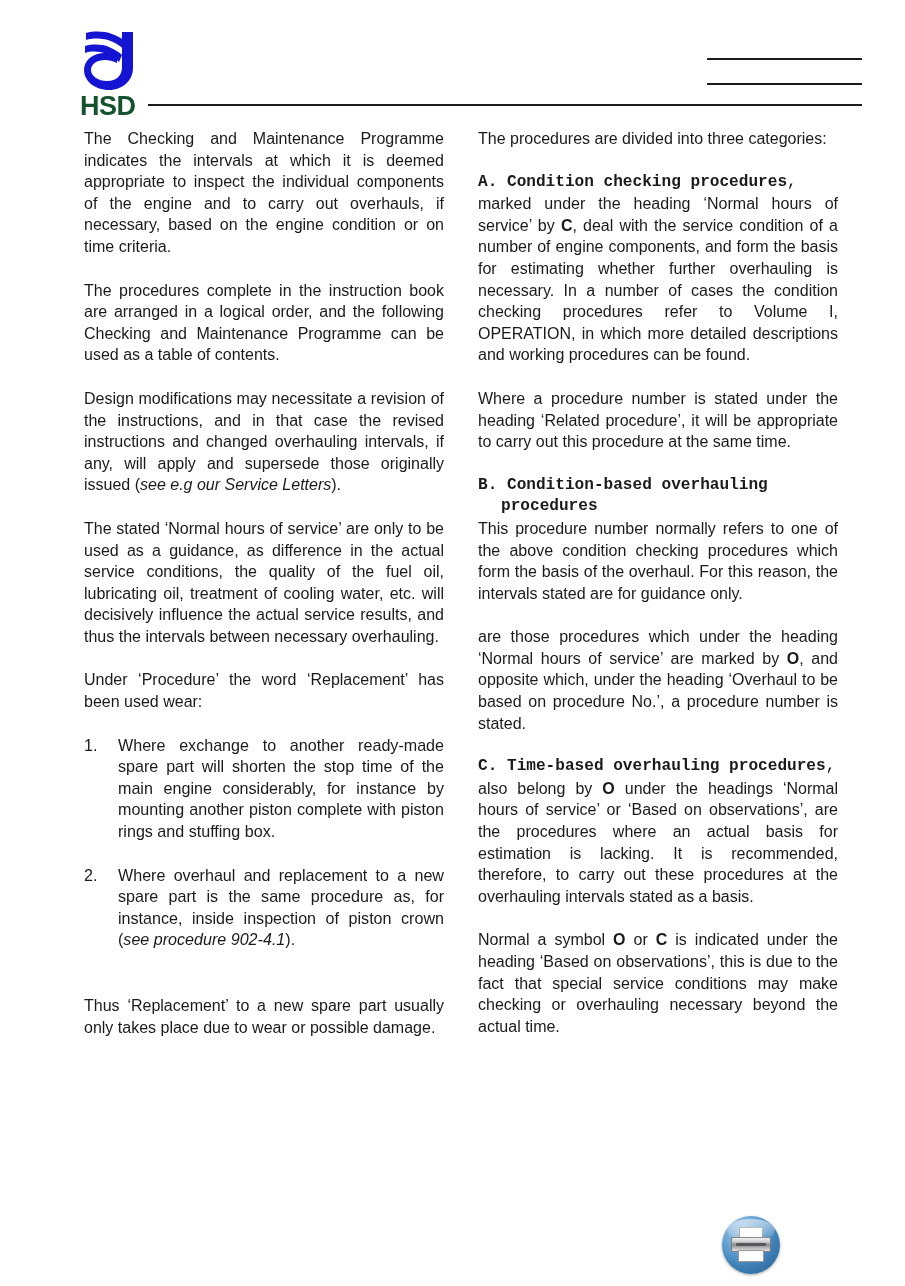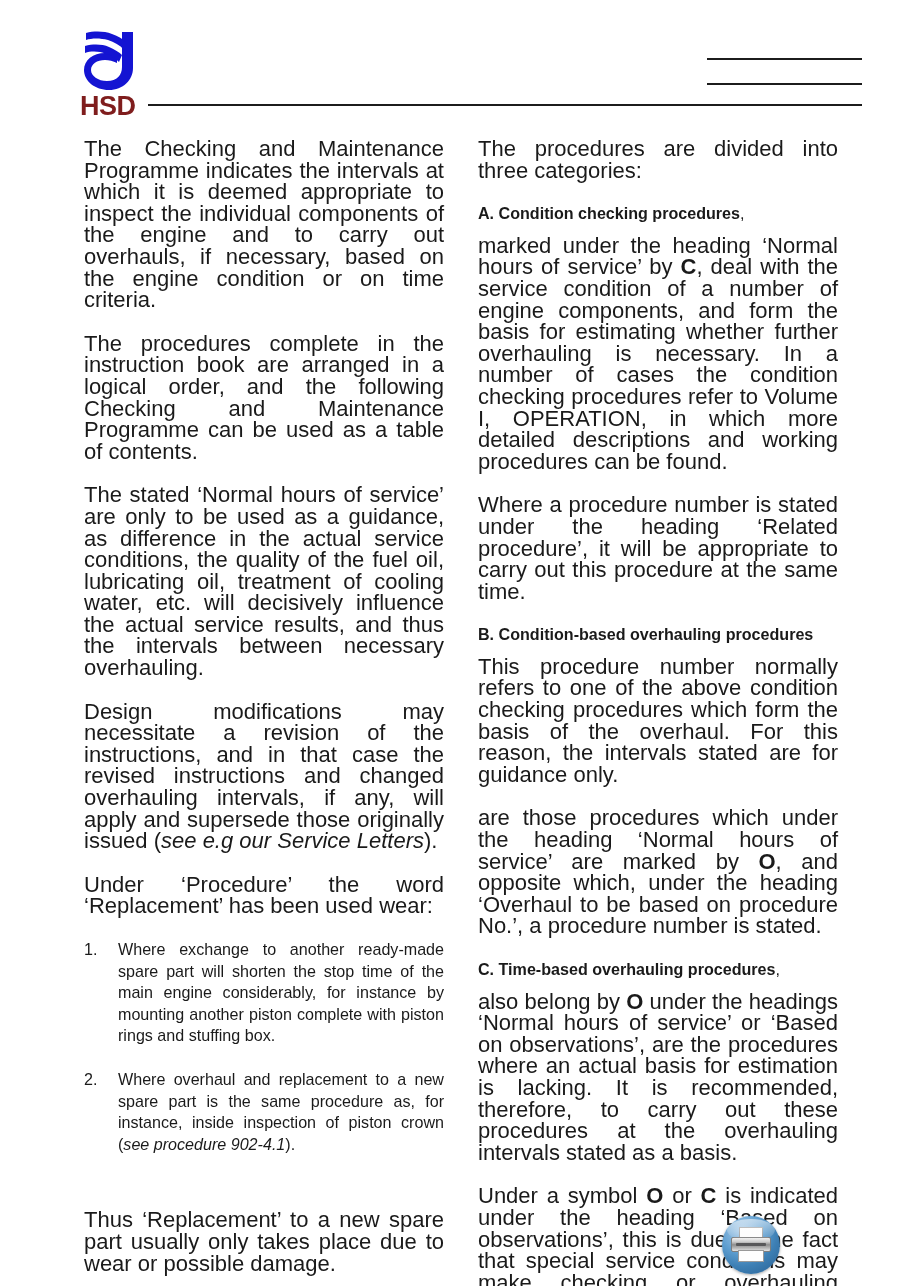--- a/index.html
+++ b/index.html
@@ -39,21 +39,21 @@
     height: 62px;
     display: block;
   }
   .logo-text {
     display: block;
     margin-top: 1px;
     font-family: "Liberation Sans", sans-serif;
     font-weight: bold;
     font-size: 27px;
     letter-spacing: -0.5px;
-    color: #7f1d1d;
+    color: #14532d;
     line-height: 1;
   }
   .rule-short {
     position: absolute;
     height: 0;
     border-top: 2px solid #1c1c1c;
   }
   .rule-short.one { left: 707px; top: 58px; width: 155px; }
   .rule-short.two { left: 707px; top: 83px; width: 155px; }
   .rule-main {
@@ -74,36 +74,37 @@
   }
   .col {
     position: absolute;
     top: 0;
     width: 360px;
   }
   .col-left  { left: 84px; }
   .col-right { left: 478px; }
 
   p.body {
-    margin: 10px 0 22px 0;
-    font-size: 22px;
+    margin: 0 0 22px 0;
+    font-size: 16px;
     line-height: 21.6px;
     text-align: justify;
     text-justify: inter-word;
     hyphens: none;
     word-spacing: 0px;
   }
   p.body.last { margin-bottom: 0; }
 
   h3.section {
     margin: 0 0 0 0;
     font-size: 16.1px;
     line-height: 21.6px;
     font-weight: bold;
     text-align: left;
+    font-family: Liberation Mono, monospace;
   }
   h3.section .tail { font-weight: normal; }
   h3.section.hanging {
     padding-left: 23px;
     text-indent: -23px;
   }
   .after-head { margin-top: 0; }
 
   ol.numlist {
     margin: 0 0 22px 0;
@@ -218,23 +219,23 @@
   </div>
 
   <div class="columns">
 
     <div class="col col-left">
 
       <p class="body">The Checking and Maintenance Programme indicates the intervals at which it is deemed appropriate to inspect the individual components of the engine and to carry out overhauls, if necessary, based on the engine condition or on time criteria.</p>
 
       <p class="body">The procedures complete in the instruction book are arranged in a logical order, and the following Checking and Maintenance Programme can be used as a table of contents.</p>
 
+      <p class="body"><span>Design modifications may necessitate a revision of the instructions, and in that case the revised instructions and changed overhauling intervals, if any, will apply and supersede those originally issued (</span><em class="ital">see e.g our Service Letters</em><span>).</span></p>
+
       <p class="body">The stated ‘Normal hours of service’ are only to be used as a guidance, as difference in the actual service conditions, the quality of the fuel oil, lubricating oil, treatment of cooling water, etc. will decisively influence the actual service results, and thus the intervals between necessary overhauling.</p>
-
-      <p class="body"><span>Design modifications may necessitate a revision of the instructions, and in that case the revised instructions and changed overhauling intervals, if any, will apply and supersede those originally issued (</span><em class="ital">see e.g our Service Letters</em><span>).</span></p>
 
       <p class="body">Under ‘Procedure’ the word ‘Replacement’ has been used wear:</p>
 
       <ol class="numlist">
         <li>
           <span class="num">1.</span><span>Where exchange to another ready-made spare part will shorten the stop time of the main engine considerably, for instance by mounting another piston complete with piston rings and stuffing box.</span>
         </li>
         <li>
           <span class="num">2.</span><span>Where overhaul and replacement to a new spare part is the same procedure as, for instance, inside inspection of piston crown (</span><em class="ital">see procedure 902-4.1</em><span>).</span>
         </li>
@@ -256,21 +257,21 @@
 
       <h3 class="section hanging">B. Condition-based overhauling procedures</h3>
       <p class="body">This procedure number normally refers to one of the above condition checking procedures which form the basis of the overhaul. For this reason, the intervals stated are for guidance only.</p>
 
       <p class="body after-head"><span>are those procedures which under the heading ‘Normal hours of service’ are marked by </span><b class="sym">O</b><span>, and opposite which, under the heading ‘Overhaul to be based on procedure No.’, a procedure number is stated.</span></p>
 
 
       <h3 class="section"><span>C. Time-based overhauling procedures</span><span class="tail">,</span></h3>
       <p class="body after-head"><span>also belong by </span><b class="sym">O</b><span> under the headings ‘Normal hours of service’ or ‘Based on observations’, are the procedures where an actual basis for estimation is lacking. It is recommended, therefore, to carry out these procedures at the overhauling intervals stated as a basis.</span></p>
 
-      <p class="body last"><span>Under a symbol </span><b class="sym">O</b><span> or </span><b class="sym">C</b><span> is indicated under the heading ‘Based on observations’, this is due to the fact that special service conditions may make checking or overhauling necessary beyond the actual time.</span></p>
+      <p class="body last"><span>Normal a symbol </span><b class="sym">O</b><span> or </span><b class="sym">C</b><span> is indicated under the heading ‘Based on observations’, this is due to the fact that special service conditions may make checking or overhauling necessary beyond the actual time.</span></p>
     </div>
   </div>
 
   <div class="printer-badge" title="Print">
     <div class="printer-glyph">
       <div class="paper-top"></div>
       <div class="body"></div>
       <div class="slot"></div>
       <div class="paper-out"></div>
     </div>

